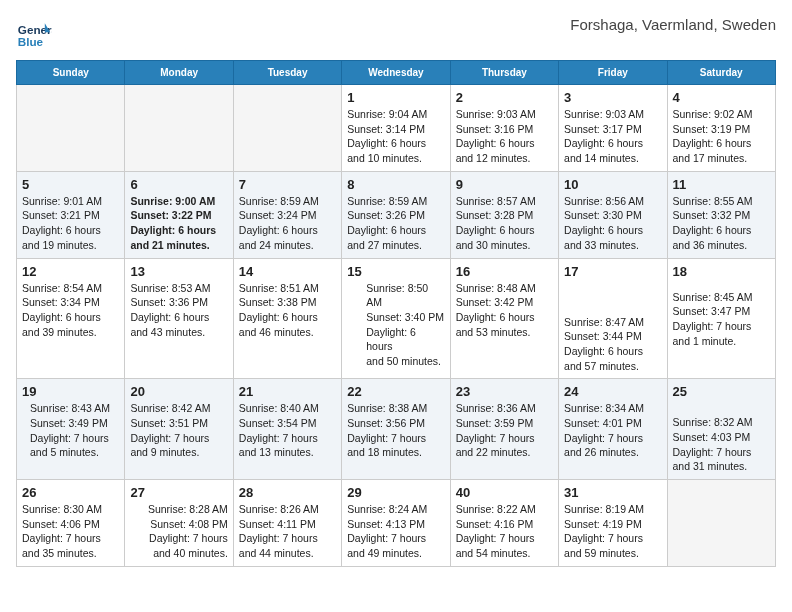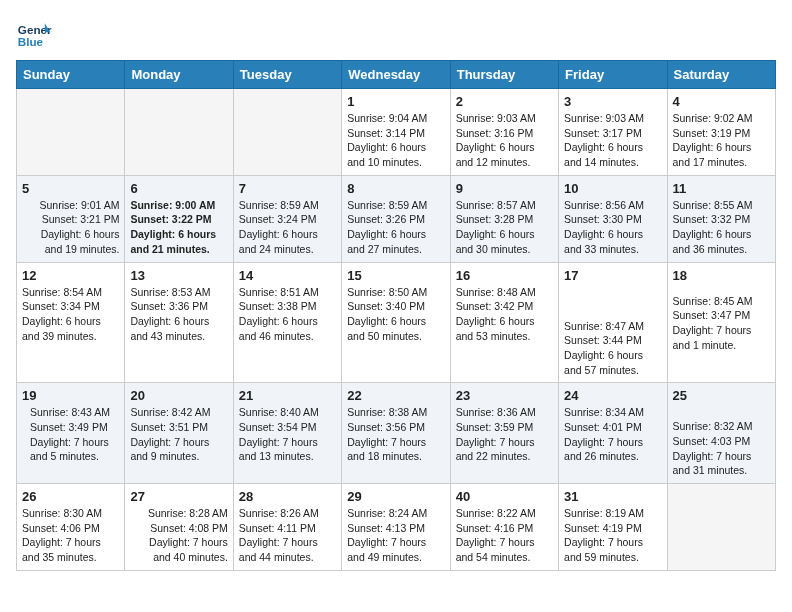--- a/index.html
+++ b/index.html
@@ -38,23 +38,23 @@
       color: #444;
     }
     table {
       width: 100%;
       border-collapse: collapse;
       table-layout: fixed;
     }
     th {
       background: #2980b9;
       color: #fff;
-      font-size: 13px;
+      font-size: 10px;
       font-weight: bold;
-      text-align: left;
+      text-align: center;
       padding: 6px 6px;
       border: 1px solid #1a6aa0;
     }
     td {
       border: 1px solid #ccc;
       vertical-align: top;
       padding: 5px 5px;
       height: 80px;
       font-size: 11px;
       color: #222;
@@ -82,20 +82,21 @@
 
 <div class="header">
   <div class="logo">
     <svg class="logo-icon" viewBox="0 0 40 40">
       <text x="2" y="20" font-size="13" font-weight="bold" fill="#1a3a5c">General</text>
       <text x="2" y="33" font-size="13" font-weight="bold" fill="#2980b9">Blue</text>
       <polygon points="32,8 38,18 32,18" fill="#2980b9"></polygon>
     </svg>
   </div>
   <div class="title-block">
+    <div class="location">Forshaga, Vaermland, Sweden</div>
   </div>
 </div>
 
 <table>
   <thead>
     <tr id="weekday-header">
         <th>Sunday</th>
         <th>Monday</th>
         <th>Tuesday</th>
         <th>Wednesday</th>
@@ -134,21 +135,21 @@
           <span class="day-num">4</span>
           <div class="day-info" style="white-space: pre-line;">Sunrise: 9:02 AM
 Sunset: 3:19 PM
 Daylight: 6 hours
 and 17 minutes.</div>
         </td>
       </tr>
       <tr>
         <td class="alt-row">
           <span class="day-num">5</span>
-          <div class="day-info" style="white-space: pre-line; text-align: right;">Sunrise: 9:01 AM
+          <div class="day-info" style="white-space: pre-line;">Sunrise: 9:01 AM
 Sunset: 3:21 PM
 Daylight: 6 hours
 and 19 minutes.</div>
         </td>
         <td class="alt-row">
           <span class="day-num">6</span>
           <div class="day-info" style="white-space: pre-line; font-weight: bold;">Sunrise: 9:00 AM
 Sunset: 3:22 PM
 Daylight: 6 hours
 and 21 minutes.</div>
@@ -206,21 +207,21 @@
         </td>
         <td>
           <span class="day-num">14</span>
           <div class="day-info" style="white-space: pre-line;">Sunrise: 8:51 AM
 Sunset: 3:38 PM
 Daylight: 6 hours
 and 46 minutes.</div>
         </td>
         <td>
           <span class="day-num">15</span>
-          <div class="day-info" style="white-space: pre-line;">Sunrise: 8:50 AM
+          <div class="day-info" style="white-space: pre-line; margin-left: 19px;">Sunrise: 8:50 AM
 Sunset: 3:40 PM
 Daylight: 6 hours
 and 50 minutes.</div>
         </td>
         <td>
           <span class="day-num">16</span>
           <div class="day-info" style="white-space: pre-line;">Sunrise: 8:48 AM
 Sunset: 3:42 PM
 Daylight: 6 hours
 and 53 minutes.</div>

